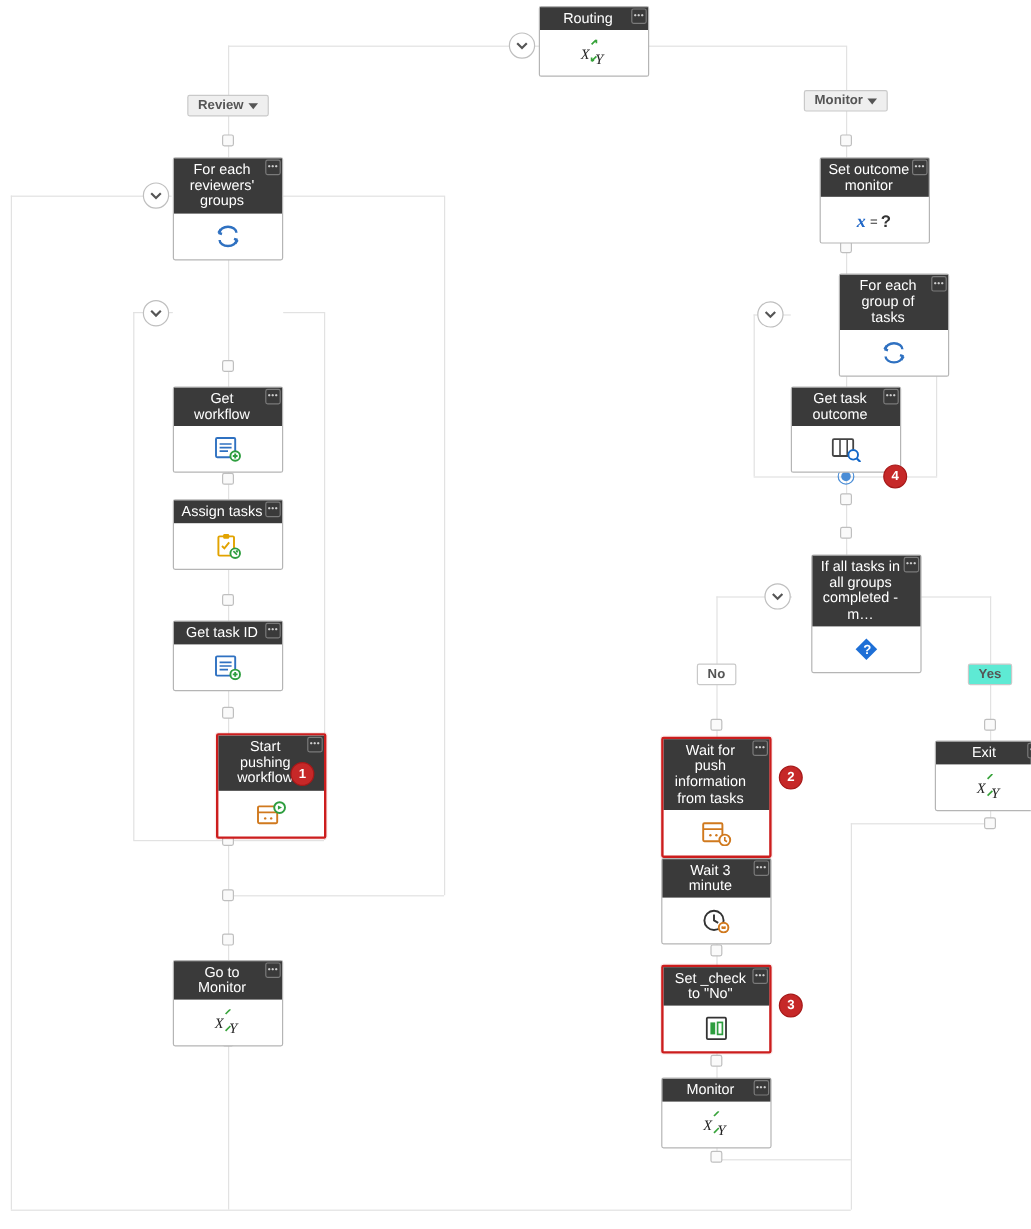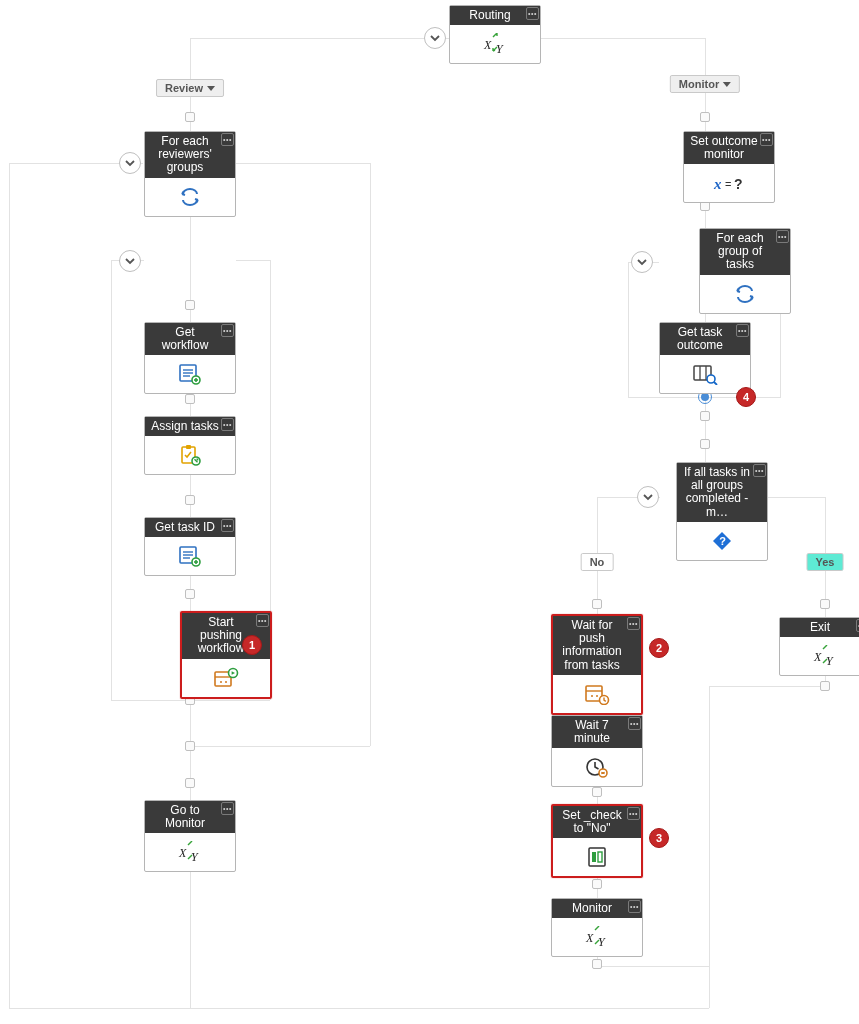--- a/index.html
+++ b/index.html
@@ -456,21 +456,21 @@
         <circle cx="20" cy="17" r="4.5" fill="#fff" stroke="#d0791e" stroke-width="1.6"></circle>
         <path d="M20 14.5v2.7l1.8 1.2" stroke="#d0791e" stroke-width="1.4" fill="none"></path>
       </svg>
     </div>
   </div>
   <div class="badge" style="left:659px; top:648px;">
       <span>2</span>
     </div>
 
   <div class="node" style="left:597px; top:715px;">
-    <div class="head"><span>Wait 7 minute</span><span class="menu"></span></div>
+    <div class="head"><span>Wait 3 minute</span><span class="menu"></span></div>
     <div class="body">
       <svg width="24" height="22" viewBox="0 0 24 22">
         <circle cx="10" cy="11" r="8" fill="none" stroke="#333" stroke-width="1.6"></circle>
         <path d="M10 6v5l3.5 2" stroke="#333" stroke-width="1.6" fill="none"></path>
         <circle cx="18" cy="17" r="4" fill="#fff" stroke="#d0791e" stroke-width="1.6"></circle>
         <path d="M16.3 16.3l3.4 1.4M19.7 16.3l-3.4 1.4" stroke="#d0791e" stroke-width="1.2"></path>
       </svg>
     </div>
   </div>
 

